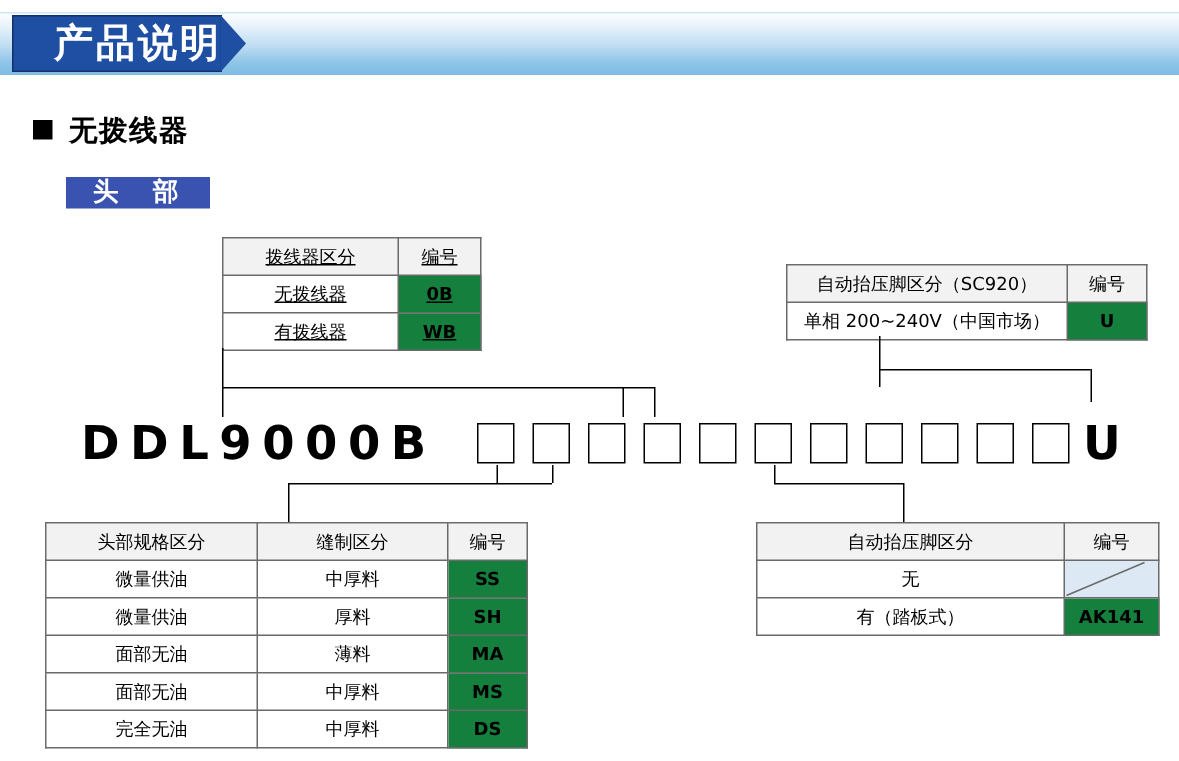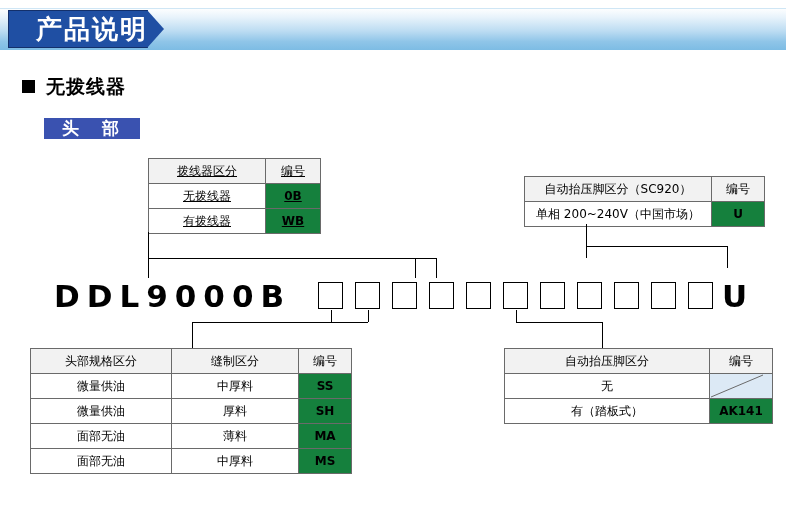--- a/index.html
+++ b/index.html
@@ -284,20 +284,25 @@
   </tr>
   <tr>
     <td class="plain c1">面部无油</td>
     <td class="plain c2">薄料</td>
     <td class="code c3">MA</td>
   </tr>
   <tr>
     <td class="plain c1">面部无油</td>
     <td class="plain c2">中厚料</td>
     <td class="code c3">MS</td>
+  </tr>
+  <tr>
+    <td class="plain c1">完全无油</td>
+    <td class="plain c2">中厚料</td>
+    <td class="code c3">DS</td>
   </tr>
 </tbody>
   </table>
 
 <table class="dtable" id="table-auto-presser">
   <tbody>
       <tr>
     <td class="hdr c1">自动抬压脚区分</td>
     <td class="codehdr c2">编号</td>
   </tr>

